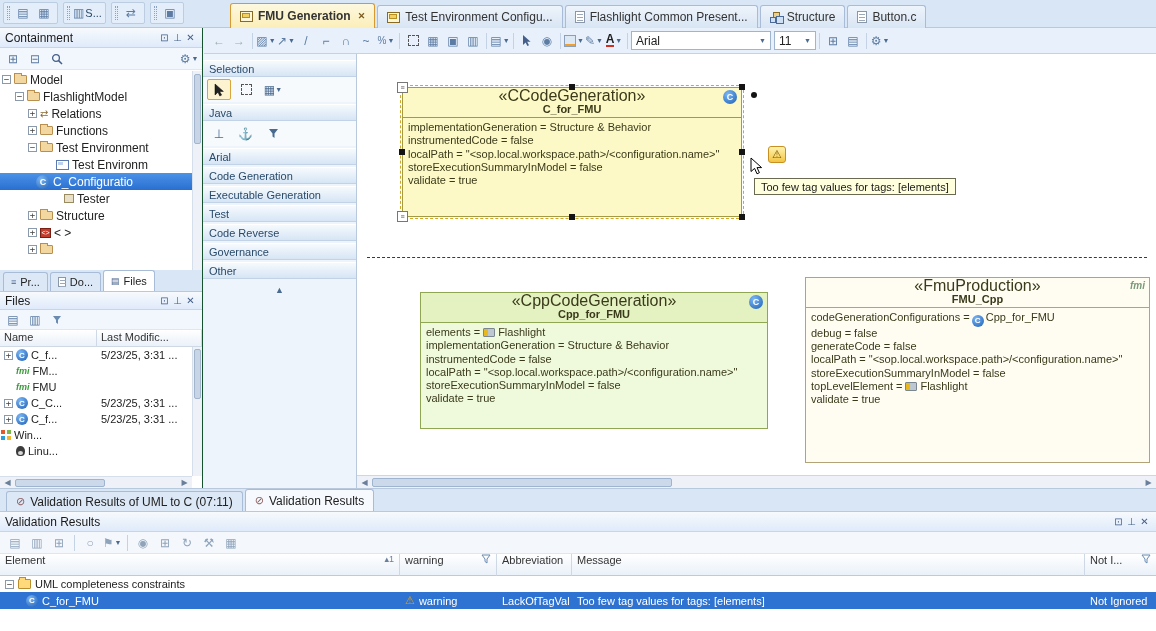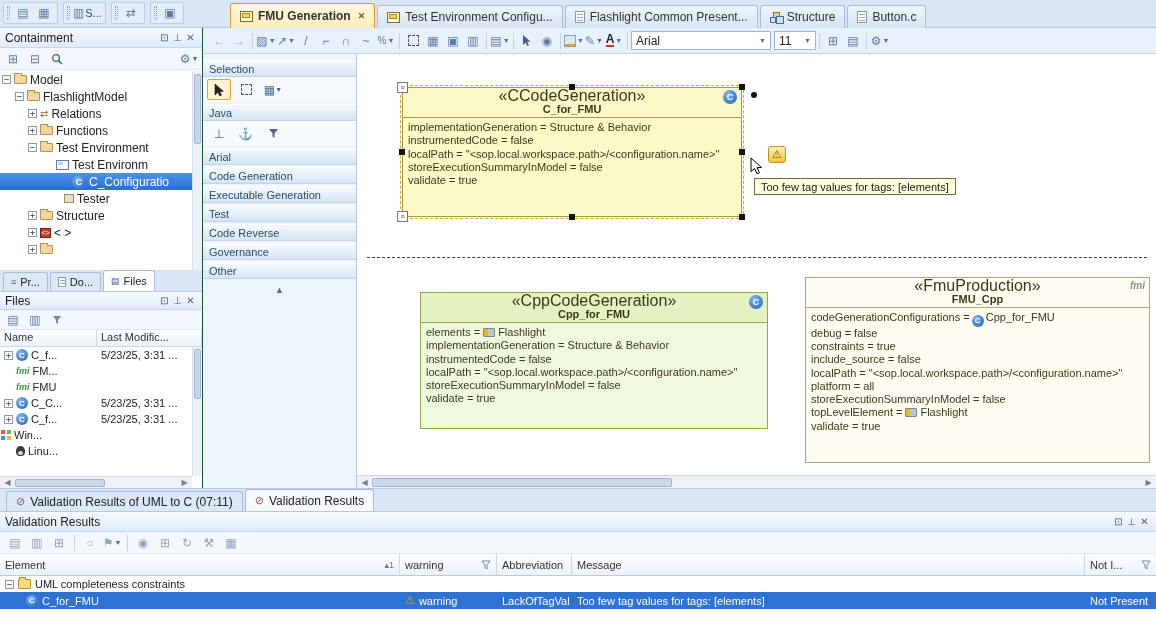--- a/index.html
+++ b/index.html
@@ -123,21 +123,21 @@
 
   
   .bottom-tabs{position:absolute;left:0;top:488px;width:100%;height:23px;background:#d9e6f6;border-top:1px solid #b8c9de;display:flex;align-items:flex-end;padding-left:6px;gap:2px}
   .btab{display:flex;align-items:center;gap:5px;height:20px;padding:0 9px;border:1px solid #a8bcd8;border-bottom:none;border-radius:3px 3px 0 0;background:#dce8f6;font-size:12px;white-space:nowrap}
   .btab.active{background:#f6f9fd;height:22px}
   .vicon{color:#8a5a5a;font-size:11px}
   .validation-panel{position:absolute;left:0;top:511px;width:100%;height:120px;background:#f4f8fd;border-top:1px solid #b8c9de}
   .vtb{height:22px;display:flex;align-items:center;padding:0 5px;gap:2px;background:#f4f8fd;border-bottom:1px solid #dde7f2}
   .vtb .tbtn{color:#8fa3ba}
   .vgrid{display:grid;grid-template-columns:400px 97px 75px 513px 1fr}
-  .vh{display:flex;align-items:center;padding:0 5px;border-right:1px solid #cfd9e6;border-bottom:1px solid #bccadd;background:linear-gradient(#ffffff,#eaf1f9);height:22px;font-size:11px;color:#333;gap:8px}
+  .vh{display:flex;padding:0 5px;border-right:1px solid #cfd9e6;border-bottom:1px solid #bccadd;background:linear-gradient(#ffffff,#eaf1f9);height:22px;font-size:11px;color:#333;gap:8px}
   .vr{height:16px;align-items:center;background:#fff;font-size:11px}
   .vr .vc{display:flex;align-items:center;gap:4px;padding:0 5px;overflow:hidden;white-space:nowrap;height:100%}
   .vr.selrow{background:#2e72d2;color:#fff;height:17px}
   .vfill{background:#fff;height:23px}
   .sort-ind{margin-left:auto;font-size:9px;color:#6a7f9a}
   .warn-glyph{color:#e0a010;font-size:11px}
   .folder{width:13px;height:10px;background:#ffd97a;border:1px solid #b98f2e;border-radius:1px;position:relative;flex:none}
   .folder::before{content:"";position:absolute;top:-3px;left:0;width:5px;height:2px;background:#ffd97a;border:1px solid #b98f2e;border-bottom:none}
 </style>
 </head>
@@ -350,21 +350,21 @@
         <div class="trow" style="padding-left:28px">
           <span class="texp">−</span>
           <span class="pkg"></span>
           <span>Test Environment</span>
         </div>
         <div class="trow" style="padding-left:44px">
           <span class="texp hid"></span>
           <span class="diagicon"></span>
           <span>Test Environm</span>
         </div>
-        <div class="trow sel" style="padding-left:72px">
+        <div class="trow sel" style="padding-left:36px">
           <span class="ccircle"></span>
           <span>C_Configuratio</span>
         </div>
         <div class="trow" style="padding-left:64px">
           <span class="elemicon"></span>
           <span>Tester</span>
         </div>
         <div class="trow" style="padding-left:28px">
           <span class="texp">+</span>
           <span class="pkg"></span>
@@ -621,24 +621,22 @@
     </div>
 
     <div class="umlbox box-fmu" style="left:448px;top:223px;width:345px;height:186px">
       <div class="bhead">
         <div class="stereo">«FmuProduction»</div>
         <div class="bname">FMU_Cpp</div>
       </div>
       <div class="bprops">
         <div class="bprop"><span>codeGenerationConfigurations =</span><span class="ccircle sm"></span><span>Cpp_for_FMU</span></div>
         <div class="bprop">debug = false</div>
-        <div class="bprop">constraints = true</div>
-        <div class="bprop">include_source = false</div>
+        <div class="bprop">generateCode = false</div>
         <div class="bprop">localPath = "&lt;sop.local.workspace.path&gt;/&lt;configuration.name&gt;"</div>
-        <div class="bprop">platform = all</div>
         <div class="bprop">storeExecutionSummaryInModel = false</div>
         <div class="bprop"><span>topLevelElement =</span><span class="flash-ico"></span><span>Flashlight</span></div>
         <div class="bprop">validate = true</div>
       </div>
       <span class="box-badge" style="font-size:10px;font-style:italic;font-weight:bold;color:#7a9a7a">fmi</span>
     </div>
 
     <div class="hscroll">
       <span class="scroll-arrow">◀</span>
       <div class="hthumb"></div>
@@ -747,20 +745,20 @@
         <span class="warn-glyph">⚠</span>
         <span>warning</span>
       </div>
       <div class="vc">
           <span>LackOfTagVal</span>
         </div>
       <div class="vc">
           <span>Too few tag values for tags: [elements]</span>
         </div>
       <div class="vc">
-          <span>Not Present</span>
+          <span>Not Ignored</span>
         </div>
     </div>
 
     <div class="vfill"></div>
   </div>
 
 </div>
 
 </body></html>

